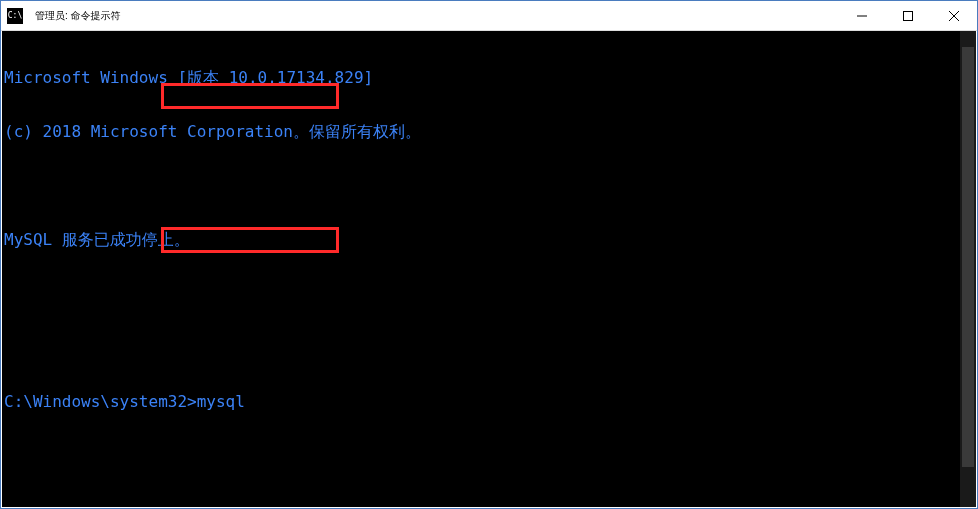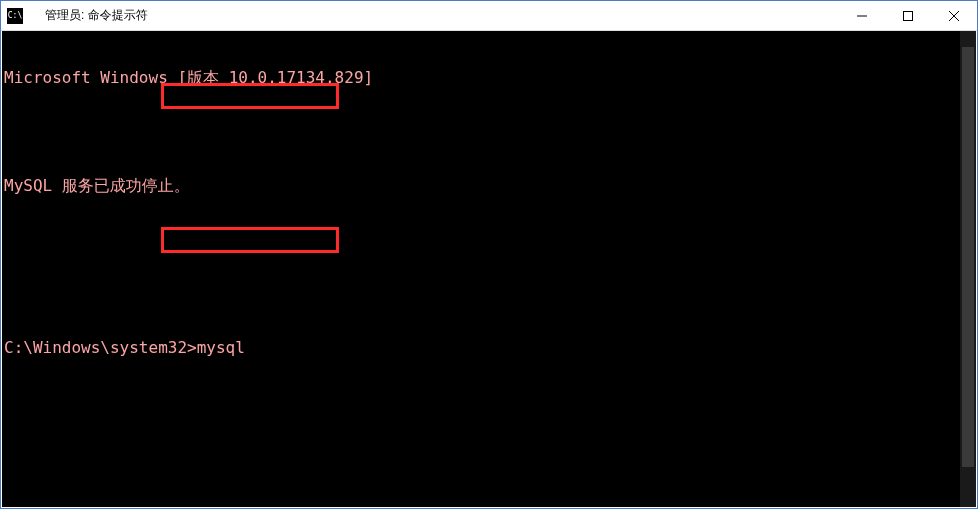--- a/index.html
+++ b/index.html
@@ -33,22 +33,22 @@
       margin-left: 6px;
       background: #000;
       display: inline-flex;
       align-items: center;
       justify-content: center;
       color: #fff;
       font-size: 8px;
       font-family: "Consolas", monospace;
     }
     .titlebar-text {
-      margin-left: 22px;
-      font-size: 12px;
+      margin-left: 12px;
+      font-size: 10px;
       font-family: "Microsoft YaHei", "SimSun", sans-serif;
       color: #000;
     }
     .window-controls {
       position: absolute;
       right: 0;
       top: 0;
       height: 30px;
       display: flex;
     }
@@ -64,21 +64,21 @@
     }
     .win-btn.close { color: #000; }
     .win-btn svg { width: 10px; height: 10px; }
     .terminal {
       position: absolute;
       top: 30px;
       left: 1px;
       right: 1px;
       bottom: 1px;
       background: #000;
-      color: #fca5a5;
+      color: #3b82f6;
       font-family: "NSimSun", "SimSun", "Consolas", monospace;
       font-size: 16px;
       line-height: 18px;
       padding: 2px 0 0 2px;
       white-space: pre;
       overflow: hidden;
     }
     .terminal .line { display: block; height: 18px; }
     .terminal .blank { height: 18px; }
     .hl {
@@ -126,20 +126,21 @@
         <svg viewBox="0 0 10 10">
             <line x1="0" y1="0" x2="10" y2="10" stroke="#000" stroke-width="1"></line>
             <line x1="10" y1="0" x2="0" y2="10" stroke="#000" stroke-width="1"></line>
           </svg>
       </div>
     </div>
   </div>
 
   <div class="terminal">
     <span class="line">Microsoft Windows [版本 10.0.17134.829]</span>
+    <span class="line">(c) 2018 Microsoft Corporation。保留所有权利。</span>
     <span class="line blank"></span>
     <span class="line">MySQL 服务已成功停止。</span>
     <span class="line blank"></span>
     <span class="line blank"></span>
     <span class="line">C:\Windows\system32&gt;mysql</span>
     
     
     
     
     

